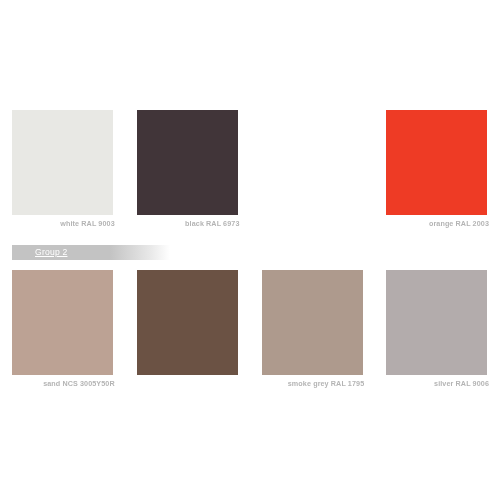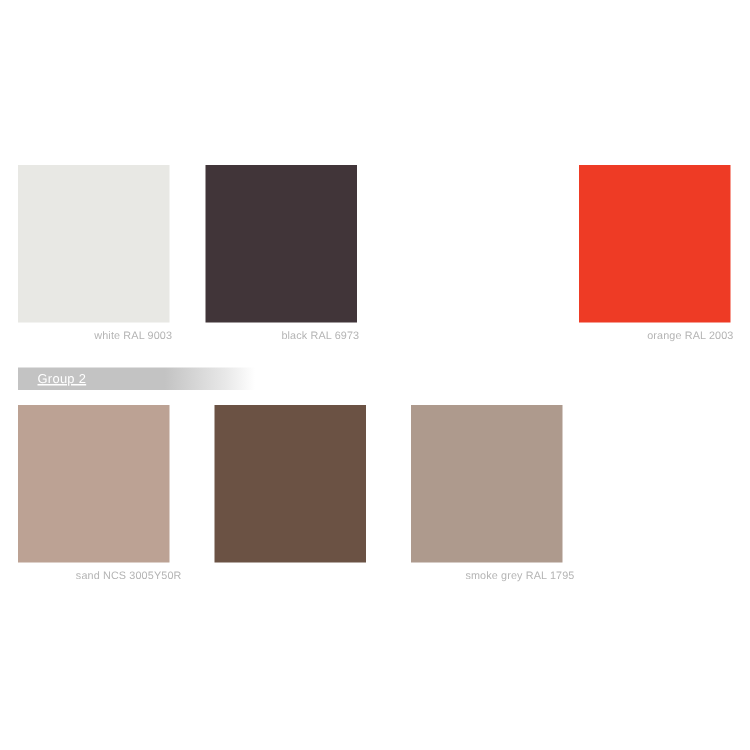--- a/index.html
+++ b/index.html
@@ -31,20 +31,21 @@
     width: 477px;
     display: flex;
     gap: 22px;
   }
   #swatch-row-group-1 { top: 110px; }
   #swatch-row-group-2 { top: 270px; }
 
   .swatch-cell {
     width: 109px;
     display: block;
+    font-weight: bold;
   }
 
   .swatch-chip {
     width: 101px;
     height: 105px;
     display: block;
   }
 
   .swatch-label {
     display: block;
@@ -69,21 +70,21 @@
     top: 245px;
     width: 158px;
     height: 15px;
     background: linear-gradient(to right, #c3c3c3 0%, #c5c5c5 62%, #e9e9e9 88%, #ffffff 100%);
   }
   #group-2-header .group-title {
     display: block;
     font-size: 8.6px;
     line-height: 15px;
     color: #ffffff;
-    padding-left: 13px;
+    padding-left: 23px;
     letter-spacing: 0.2px;
     text-decoration: underline;
   }
 </style>
 </head>
 <body>
 
 <div id="palette-sheet">
 
   <div class="swatch-row" id="swatch-row-group-1">
@@ -123,16 +124,20 @@
 
     <div class="swatch-cell">
       <span class="swatch-chip" id="chip-tobacco" style="background: rgb(107, 82, 68);"></span>
     </div>
 
     <div class="swatch-cell">
       <span class="swatch-chip" id="chip-smoke-grey" style="background: rgb(174, 154, 141);"></span>
       <span class="swatch-label" id="label-smoke-grey" style="color: rgb(180, 180, 180);">smoke grey RAL 1795</span>
     </div>
 
+    <div class="swatch-cell">
+      <span class="swatch-chip" id="chip-silver" style="background: rgb(179, 172, 172);"></span>
+      <span class="swatch-label" id="label-silver" style="color: rgb(180, 180, 180);">silver RAL 9006</span>
+    </div>
 
   </div>
 
 </div>
 
 </body></html>

